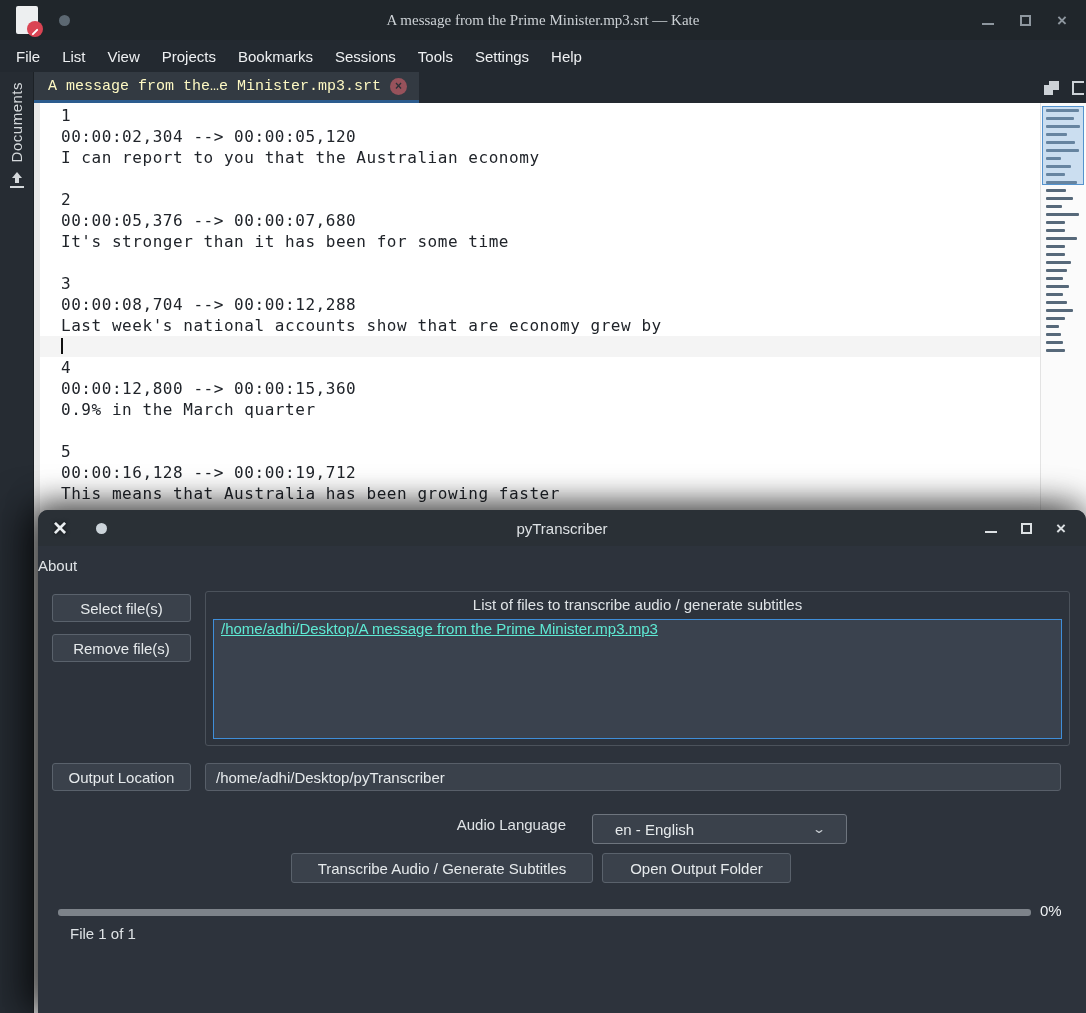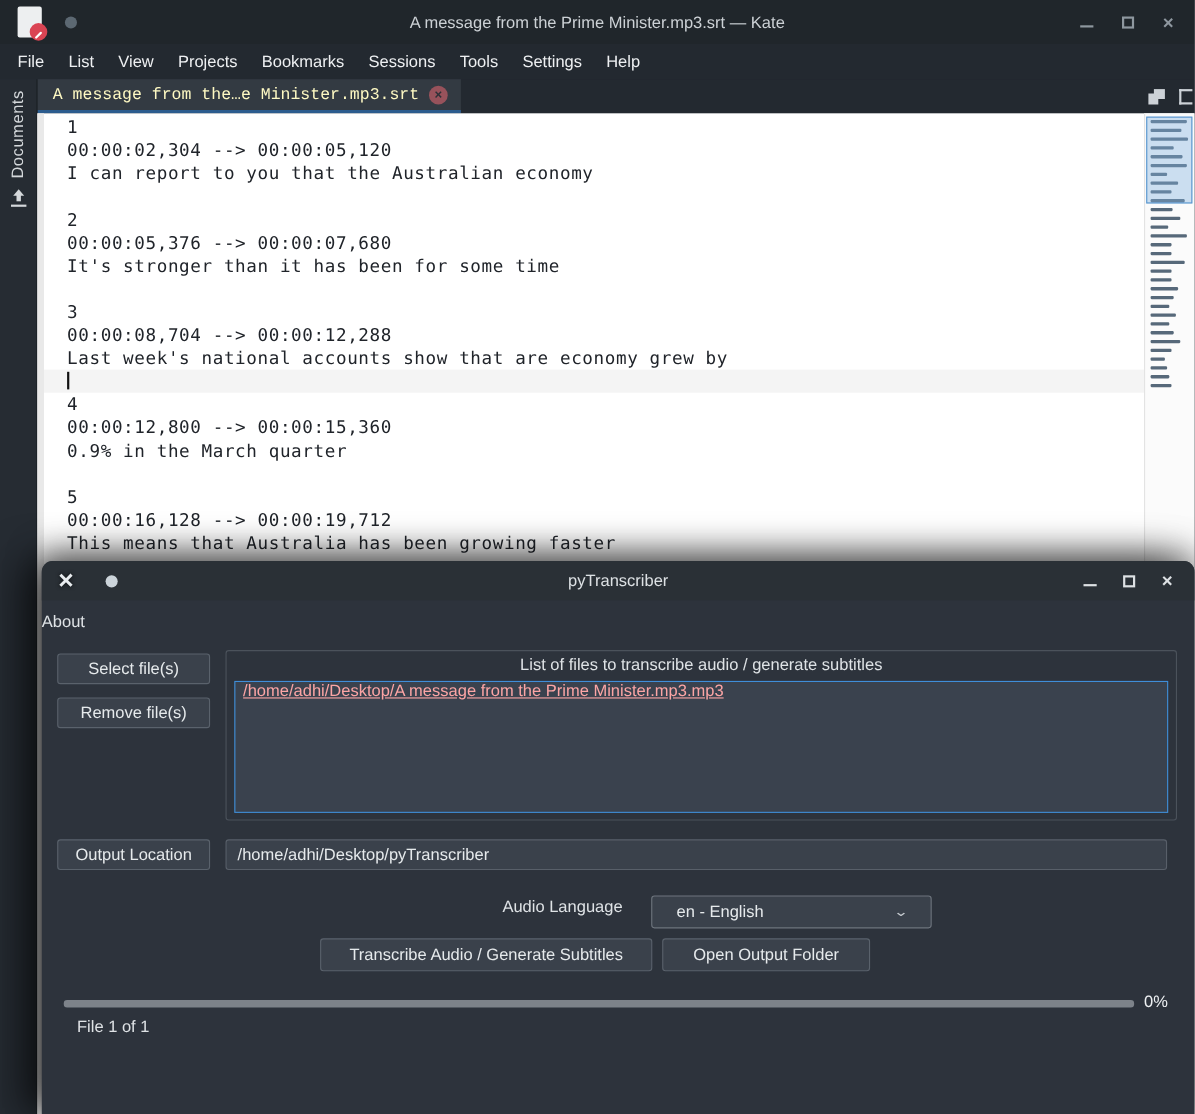--- a/index.html
+++ b/index.html
@@ -9,21 +9,21 @@
   
   .kate-window { position:absolute; inset:0; background:#232930; }
   .kate-titlebar { position:absolute; left:0; top:0; width:1086px; height:40px; background:#20262b;
     display:flex; align-items:center; }
   .kate-appicon { position:absolute; left:16px; top:6px; width:22px; height:28px; background:#edeff0; border-radius:2px; }
   .kate-appicon::after { content:""; position:absolute; right:-5px; bottom:-3px; width:16px; height:16px;
     border-radius:50%; background:#da4453; }
   .kate-appicon .pen { position:absolute; right:-1px; bottom:1px; width:8px; height:2px; background:#fff;
     transform:rotate(-45deg); z-index:2; border-radius:1px; }
   .titlebar-dot { position:absolute; left:59px; top:15px; width:11px; height:11px; border-radius:50%; background:#5c6872; }
-  .kate-title { flex:1; text-align:center; color:#ccd1d5; font-size:15px; }
+  .kate-title { flex:1; text-align:center; color:#ccd1d5; font-size:15px;font-family:Liberation Serif, serif; }
   .win-controls { position:absolute; right:0; top:0; height:40px; display:flex; align-items:center; gap:23px; padding-right:17px; color:#8e979f; }
   .wc { width:14px; height:14px; display:flex; align-items:center; justify-content:center; }
   .wc-min i { display:block; width:12px; height:2px; background:currentColor; margin-top:8px; }
   .wc-max i { display:block; width:11px; height:11px; border:2px solid currentColor; }
   .wc-close { font-size:17px; font-weight:bold; line-height:1; }
 
   .kate-menubar { position:absolute; left:0; top:40px; width:1086px; height:32px; background:#232930;
     display:flex; align-items:center; padding-left:5px; }
   .menu-item { color:#eef0f2; font-size:15px; padding:0 11px; height:32px; display:flex; align-items:center; }
 
@@ -81,21 +81,21 @@
   .btn-remove   { left:14px; top:124px; width:139px; height:28px; }
   .btn-output   { left:14px; top:253px; width:139px; height:28px; }
   .btn-transcribe { left:253px; top:343px; width:302px; height:30px; }
   .btn-openfolder { left:564px; top:343px; width:189px; height:30px; }
 
   .pyt-groupbox { position:absolute; left:167px; top:81px; width:865px; height:155px;
     border:1px solid #4b525b; border-radius:3px; }
   .groupbox-title { text-align:center; color:#dfe3e6; font-size:15px; margin-top:4px; }
   .pyt-filelist { position:absolute; left:7px; top:27px; width:849px; height:120px;
     background:#3a424e; border:1px solid #3f8ed9; }
-  .filelist-item { color:#fca5a5; font-size:15px; padding:0 7px; text-decoration:underline; white-space:nowrap; overflow:hidden; }
+  .filelist-item { color:#5eead4; font-size:15px; padding:0 7px; text-decoration:underline; white-space:nowrap; overflow:hidden; }
 
   .pyt-field { position:absolute; left:167px; top:253px; width:856px; height:28px; background:#3a414b;
     border:1px solid #585f69; border-radius:3px; color:#e6eaec; font-size:15px;
     display:flex; align-items:center; padding-left:10px; }
 
   .audio-label { position:absolute; left:300px; top:306px; width:228px; text-align:right;
     color:#dfe3e6; font-size:15px; }
   .pyt-combo { position:absolute; left:554px; top:304px; width:255px; height:30px; background:#3a414b;
     border:1px solid #6e757e; border-radius:3px; color:#e6eaec; font-size:15px;
     display:flex; align-items:center; padding:0 22px; }

